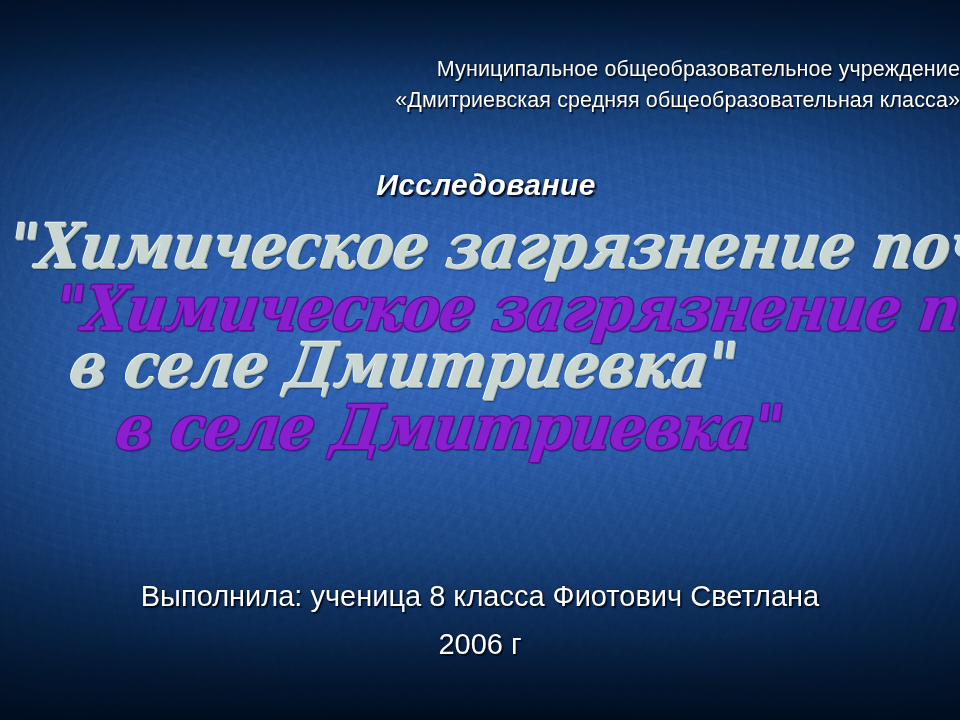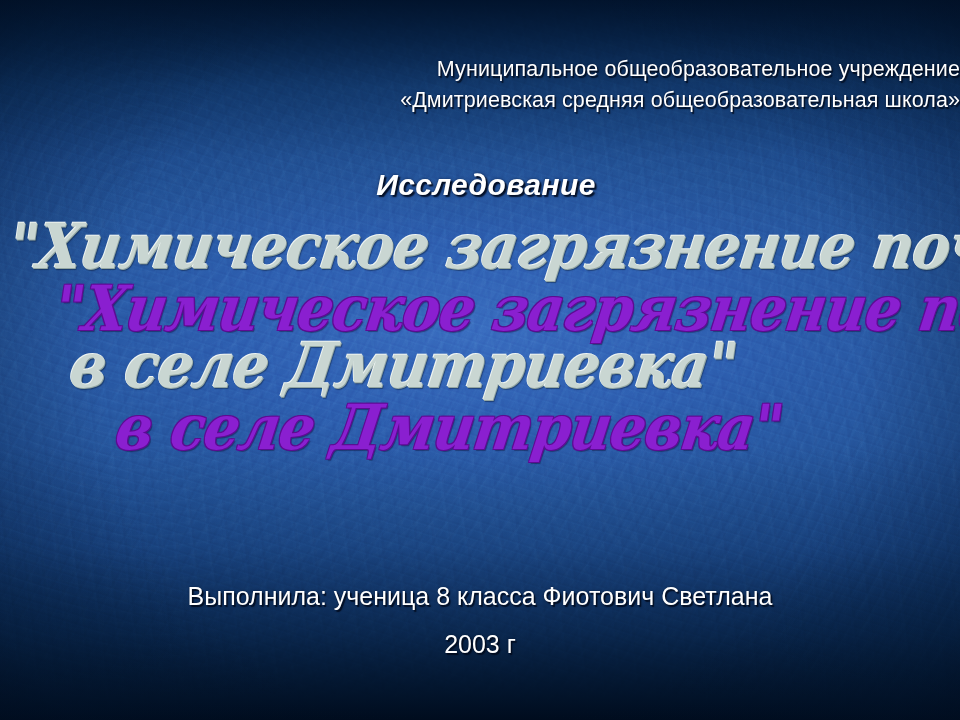--- a/index.html
+++ b/index.html
@@ -183,21 +183,21 @@
   .wordart.purple .wa-line:nth-child(2) { margin-top: 60px; padding-left: 86px; }
 
   
   .author-block {
     position: absolute;
     top: 572px;
     left: 0;
     right: 0;
     text-align: center;
     color: #ffffff;
-    font-size: 25px;
+    font-size: 29px;
     line-height: 48px;
     text-shadow: 1.6px 1.6px 1.2px rgba(0,8,24,.88),
                  0 0 2px rgba(0,10,30,.5);
   }
   .author-line { display: block; white-space: nowrap; }
 </style>
 </head>
 <body>
 
 <div class="slide">
@@ -205,38 +205,38 @@
   <div class="bg-base"></div>
   <div class="bg-grain"></div>
   <div class="bg-grain2"></div>
   <div class="bg-shade"></div>
   <div class="bg-vignette"></div>
 
   <div class="content">
 
     <div class="org-block">
       <span class="org-line">Муниципальное общеобразовательное учреждение</span>
-      <span class="org-line">«Дмитриевская средняя общеобразовательная школа»</span>
+      <span class="org-line">«Дмитриевская средняя общеобразовательная класса»</span>
     </div>
 
     <div class="research-title">Исследование</div>
 
     <div class="wordart-stage">
 
       <div class="wordart silver">
         <span class="wa-line">"Химическое загрязнение почв</span>
         <span class="wa-line">в селе Дмитриевка"</span>
       </div>
 
       <div class="wordart purple">
         <span class="wa-line">"Химическое загрязнение почв</span>
         <span class="wa-line">в селе Дмитриевка"</span>
       </div>
 
     </div>
 
     <div class="author-block">
       <span class="author-line">Выполнила: ученица 8 класса Фиотович Светлана</span>
-      <span class="author-line">2003 г</span>
+      <span class="author-line">2006 г</span>
     </div>
 
   </div>
 </div>
 
 </body></html>

